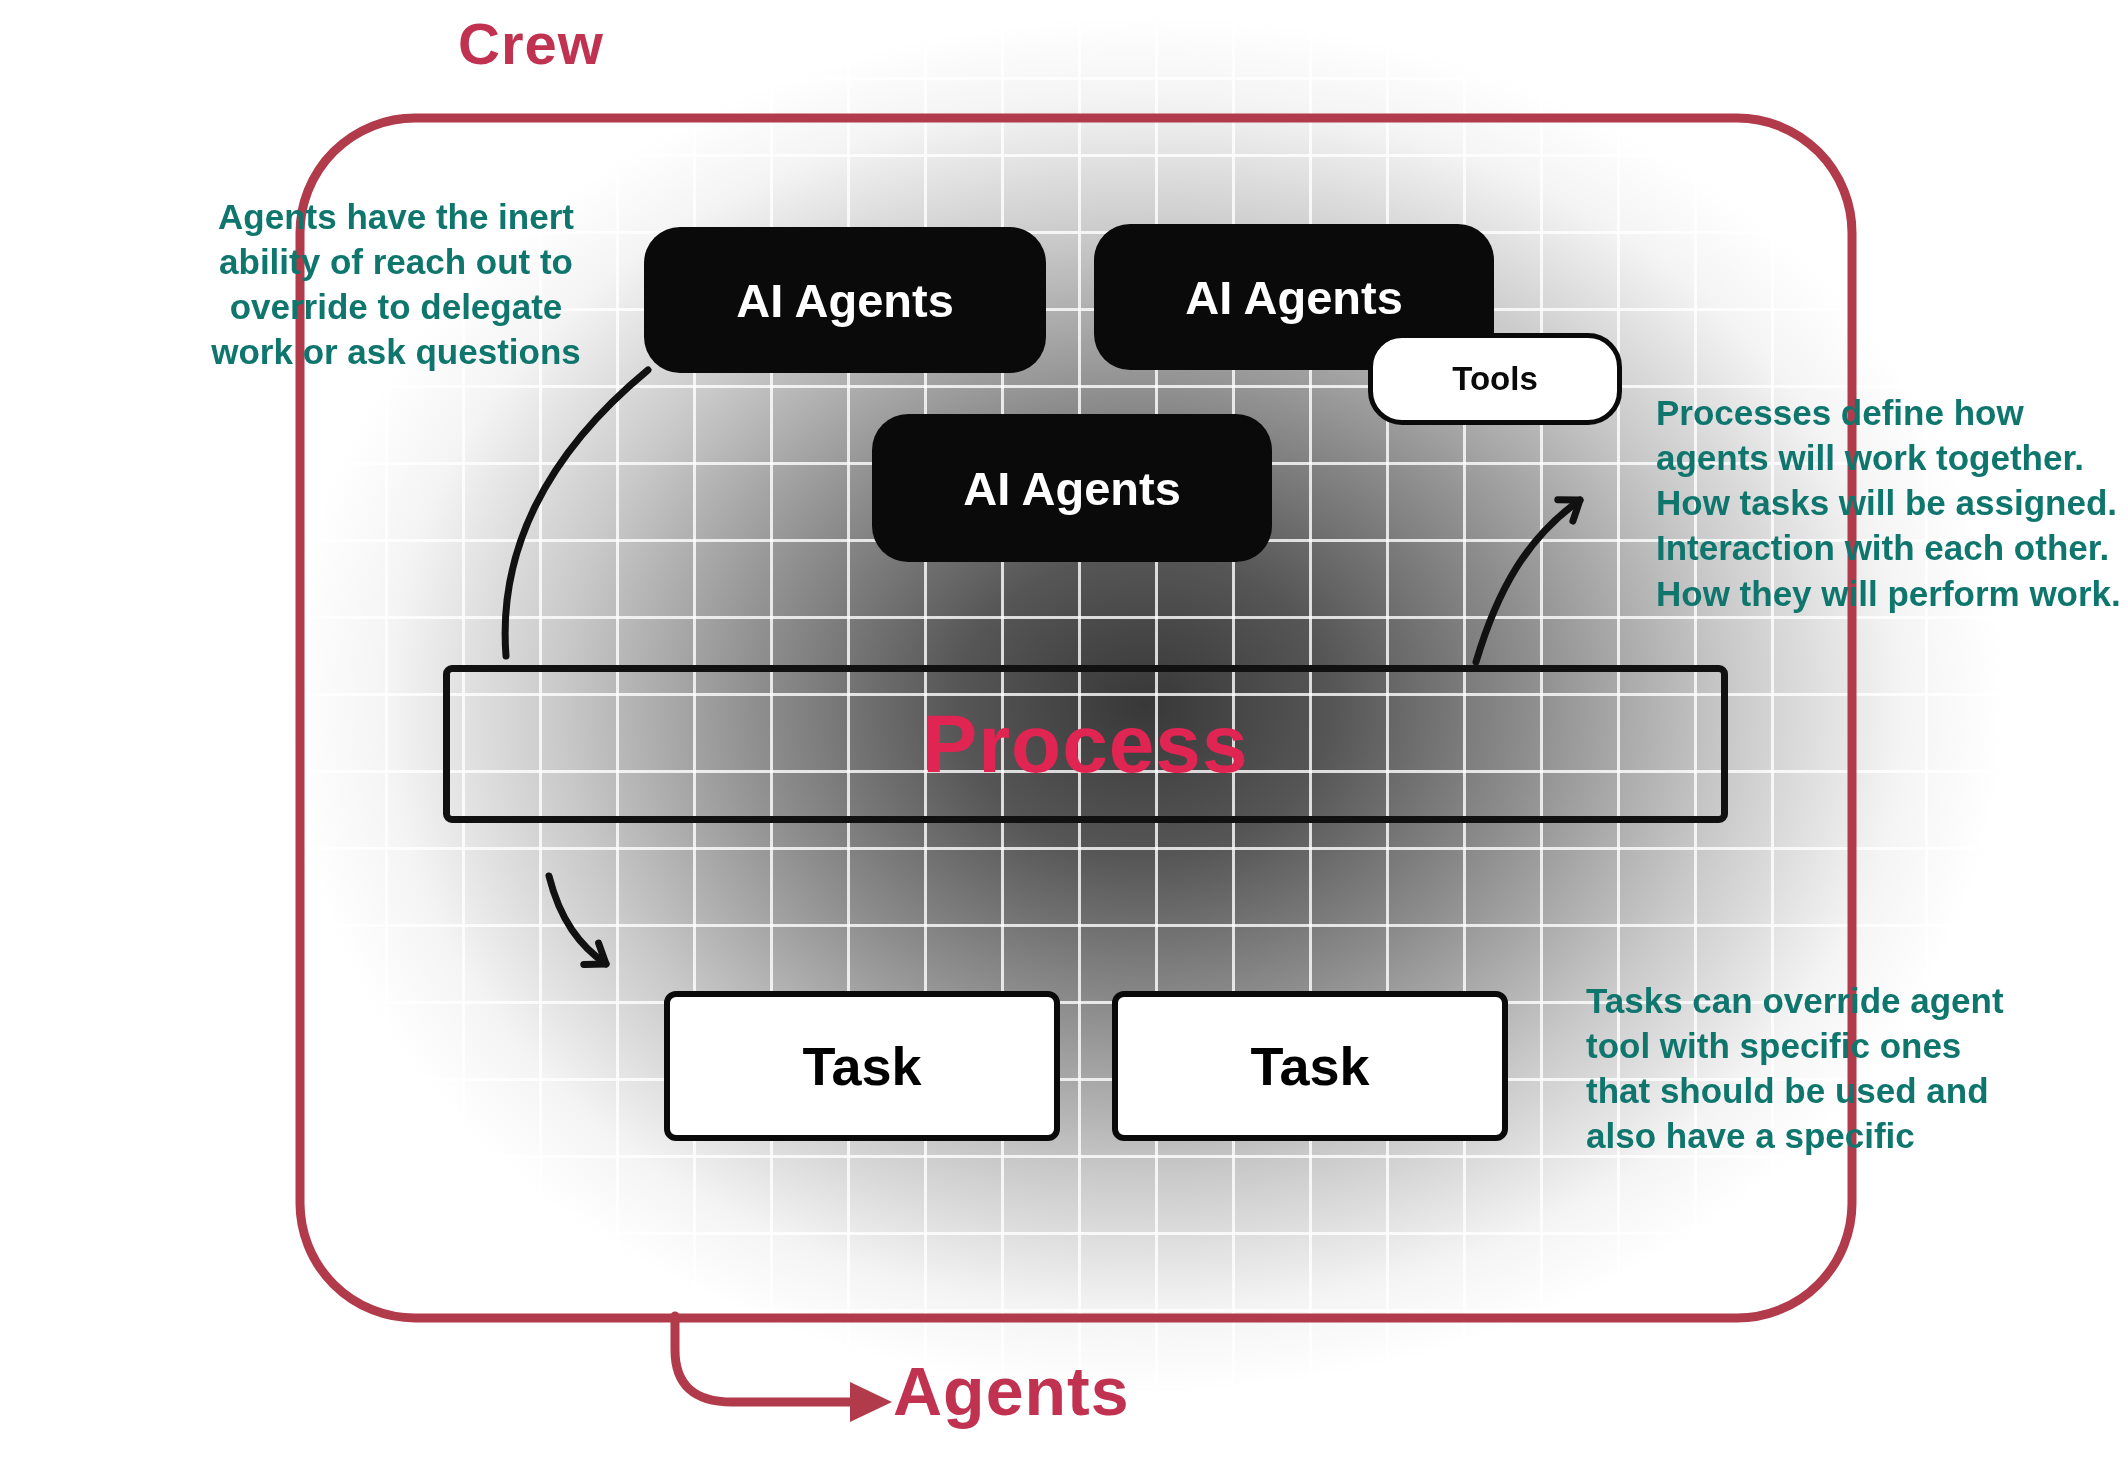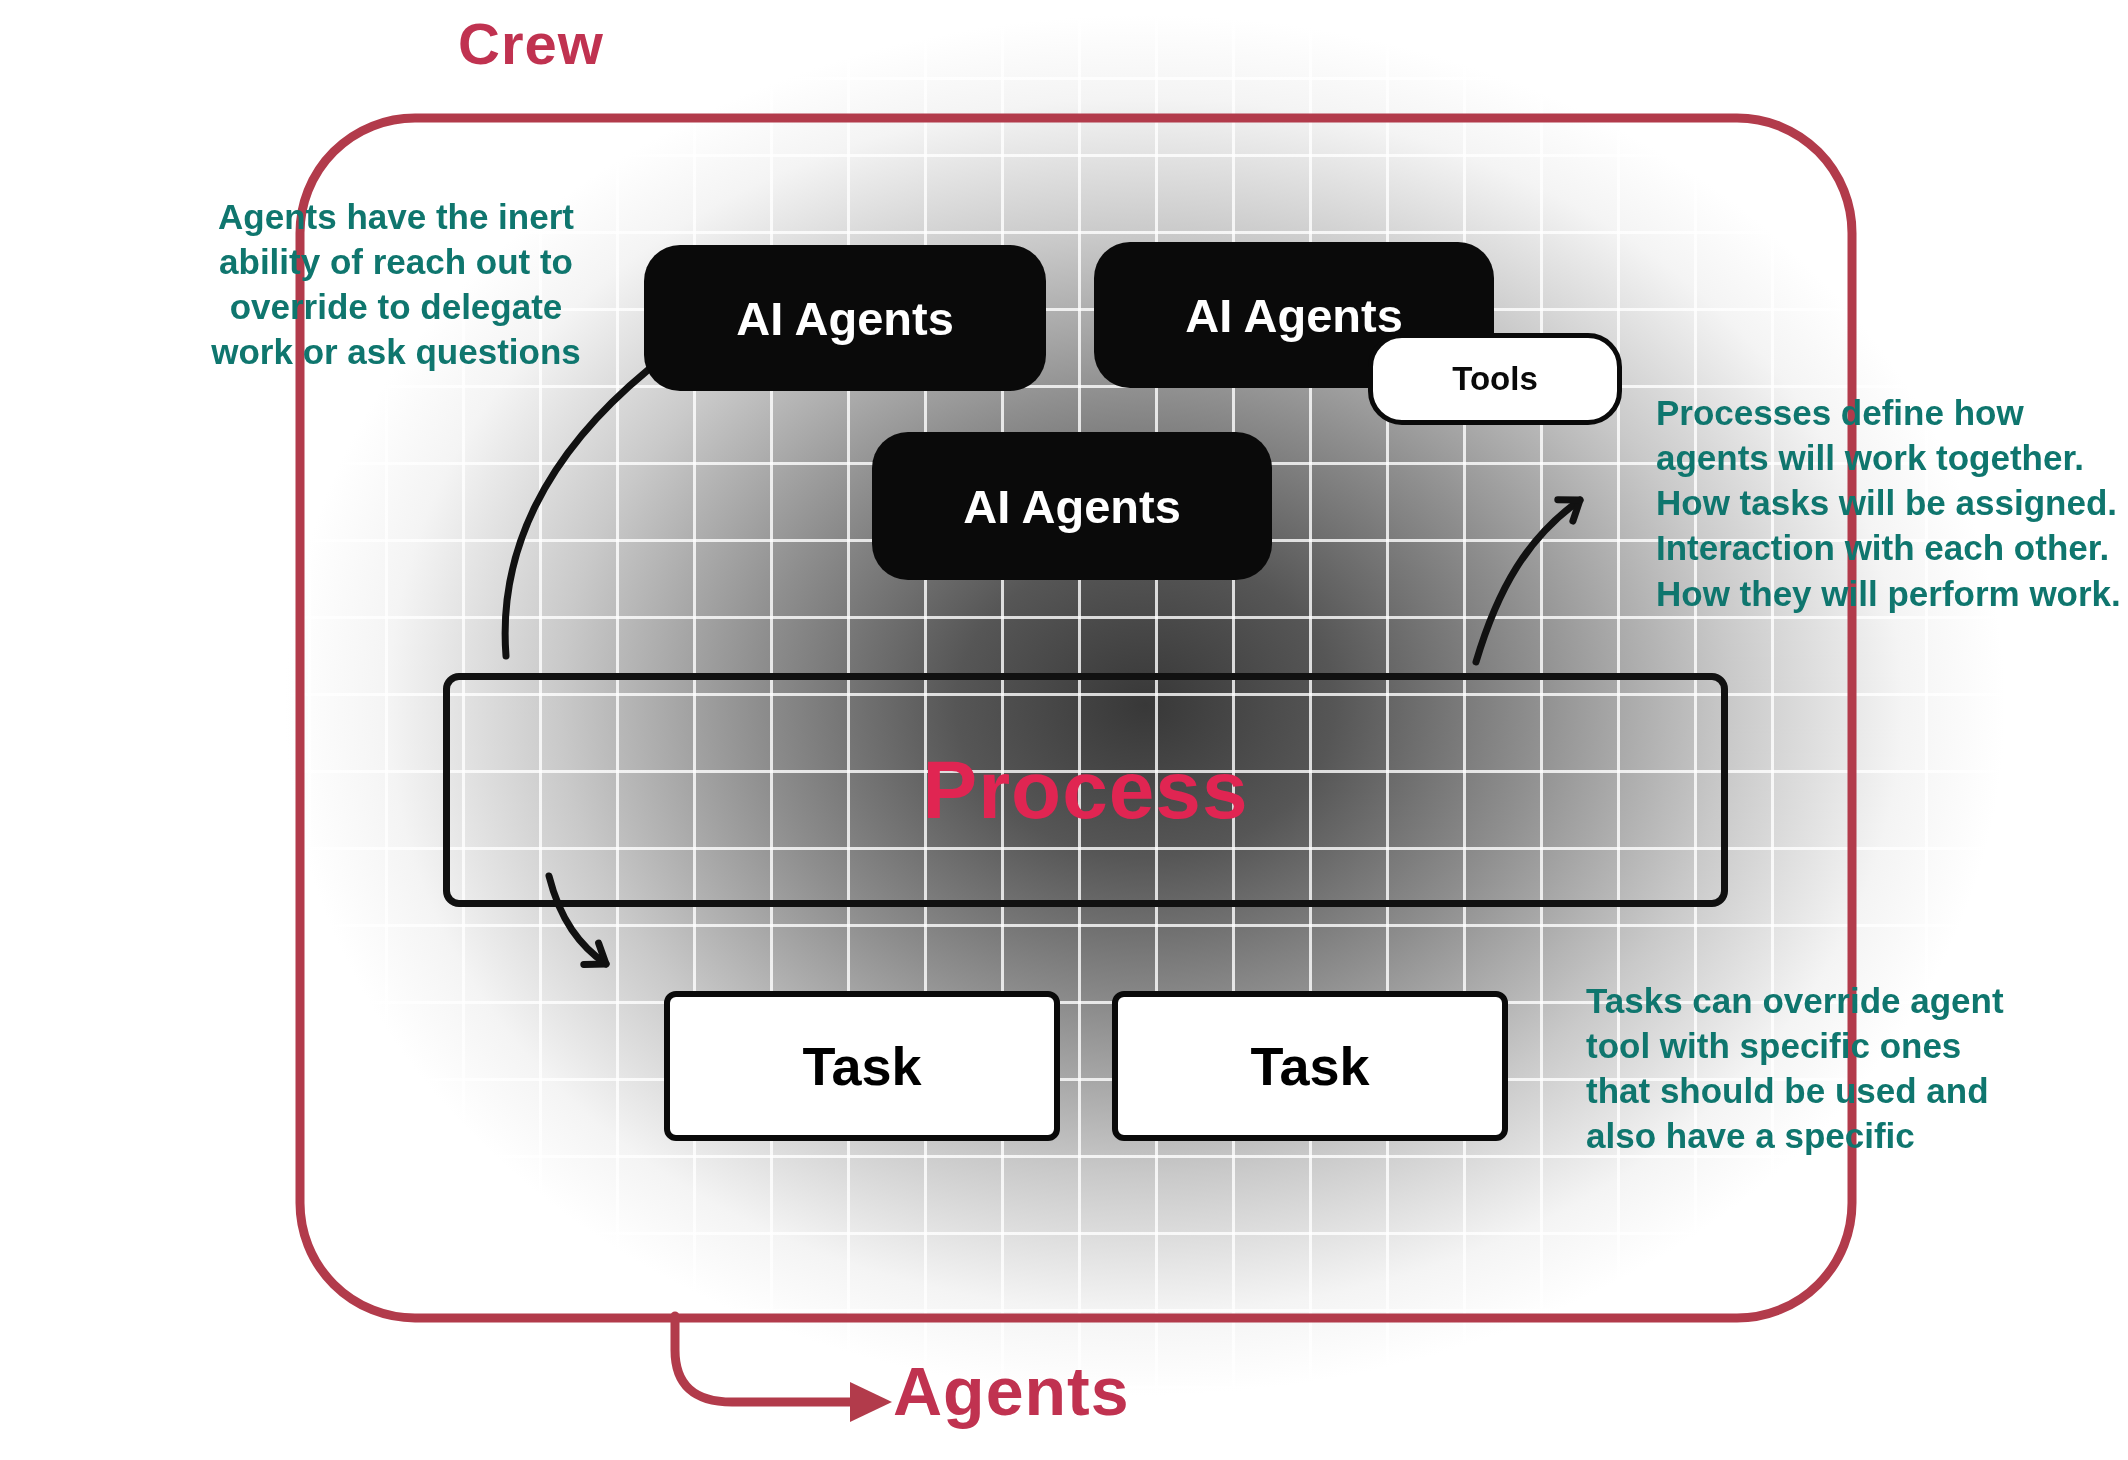--- a/index.html
+++ b/index.html
@@ -34,33 +34,33 @@
   }
   .annotation-left{left:178px;top:194px;width:436px;text-align:center;}
   .annotation-right-top{left:1656px;top:390px;width:475px;text-align:left;}
   .annotation-right-bottom{left:1586px;top:978px;width:450px;text-align:left;}
   .node{
     position:absolute;display:flex;align-items:center;justify-content:center;
     box-sizing:border-box;
   }
   .agent-box{
     background:#0a0a0a;border-radius:36px;color:#ffffff;
-    font-size:47px;font-weight:700;margin-top:18px;
+    font-size:47px;font-weight:700;
   }
   .agent-1{left:644px;top:227px;width:402px;height:146px;}
   .agent-2{left:1094px;top:224px;width:400px;height:146px;}
   .agent-3{left:872px;top:414px;width:400px;height:148px;}
   .tools-box{
     left:1368px;top:333px;width:254px;height:92px;
     background:#ffffff;border:5px solid #0a0a0a;border-radius:34px;
     color:#0a0a0a;font-size:33px;font-weight:700;z-index:5;
   }
   .process-box{
-    left:443px;top:665px;width:1285px;height:234px;
-    background:transparent;border:7px solid #111111;border-radius:16px;margin-top:8px;
+    left:443px;top:665px;width:1285px;height:158px;
+    background:transparent;border:7px solid #111111;border-radius:9px;
   }
   .process-box .txt{
     color:#e02552;font-size:82px;font-weight:700;letter-spacing:1px;
   }
   .task-box{
     background:#ffffff;border:6px solid #0a0a0a;border-radius:12px;
     color:#000000;font-size:54px;font-weight:700;
   }
   .task-1{left:664px;top:991px;width:396px;height:150px;}
   .task-2{left:1112px;top:991px;width:396px;height:150px;}

